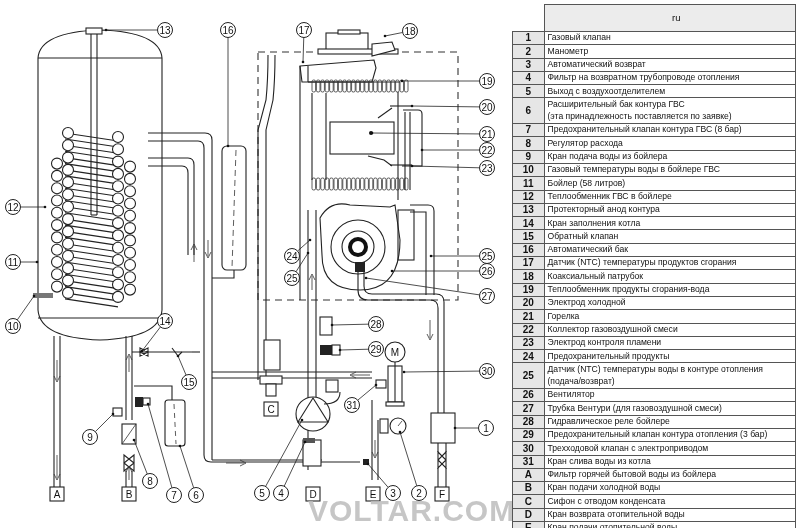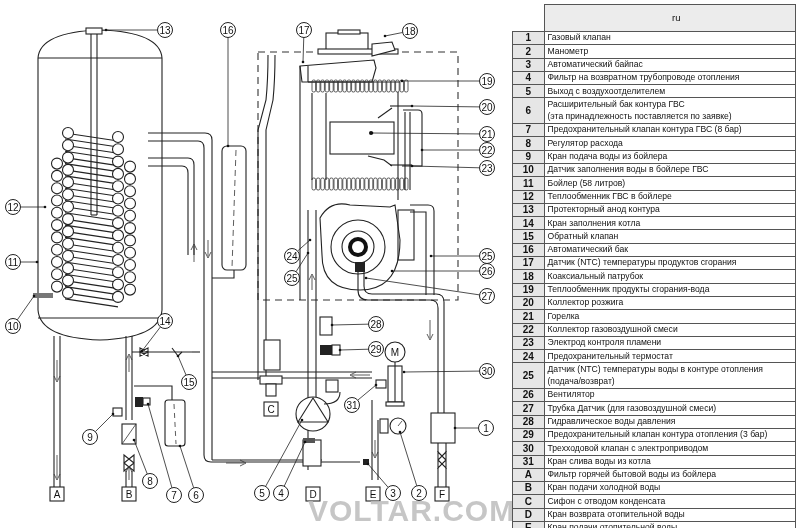--- a/index.html
+++ b/index.html
@@ -570,21 +570,21 @@
       </tr>
       <tr>
         <td class="key">2</td>
         <td class="desc">
           <div>Манометр</div>
         </td>
       </tr>
       <tr>
         <td class="key">3</td>
         <td class="desc">
-          <div>Автоматический байпас</div>
+          <div>Автоматический возврат</div>
         </td>
       </tr>
       <tr>
         <td class="key">4</td>
         <td class="desc">
           <div>Фильтр на возвратном трубопроводе отопления</div>
         </td>
       </tr>
       <tr>
         <td class="key">5</td>
@@ -613,21 +613,21 @@
       </tr>
       <tr>
         <td class="key">9</td>
         <td class="desc">
           <div>Кран подача воды из бойлера</div>
         </td>
       </tr>
       <tr>
         <td class="key">10</td>
         <td class="desc">
-          <div>Датчик заполнения воды в бойлере ГВС</div>
+          <div>Газовый температуры воды в бойлере ГВС</div>
         </td>
       </tr>
       <tr>
         <td class="key">11</td>
         <td class="desc">
           <div>Бойлер (58 литров)</div>
         </td>
       </tr>
       <tr>
         <td class="key">12</td>
@@ -673,21 +673,21 @@
       </tr>
       <tr>
         <td class="key">19</td>
         <td class="desc">
           <div>Теплообменник продукты сгорания-вода</div>
         </td>
       </tr>
       <tr>
         <td class="key">20</td>
         <td class="desc">
-          <div>Коллектор розжига</div>
+          <div>Электрод холодной</div>
         </td>
       </tr>
       <tr>
         <td class="key">21</td>
         <td class="desc">
           <div>Горелка</div>
         </td>
       </tr>
       <tr>
         <td class="key">22</td>
@@ -697,46 +697,46 @@
       </tr>
       <tr>
         <td class="key">23</td>
         <td class="desc">
           <div>Электрод контроля пламени</div>
         </td>
       </tr>
       <tr>
         <td class="key">24</td>
         <td class="desc">
-          <div>Предохранительный термостат</div>
+          <div>Предохранительный продукты</div>
         </td>
       </tr>
       <tr class="tall">
         <td class="key">25</td>
         <td class="desc">
           <div>Датчик (NTC) температуры воды в контуре отопления</div>
           <div>(подача/возврат)</div>
         </td>
       </tr>
       <tr>
         <td class="key">26</td>
         <td class="desc">
           <div>Вентилятор</div>
         </td>
       </tr>
       <tr>
         <td class="key">27</td>
         <td class="desc">
-          <div>Трубка Датчик (для газовоздушной смеси)</div>
+          <div>Трубка Вентури (для газовоздушной смеси)</div>
         </td>
       </tr>
       <tr>
         <td class="key">28</td>
         <td class="desc">
-          <div>Гидравлическое воды давления</div>
+          <div>Гидравлическое реле бойлере</div>
         </td>
       </tr>
       <tr>
         <td class="key">29</td>
         <td class="desc">
           <div>Предохранительный клапан контура отопления (3 бар)</div>
         </td>
       </tr>
       <tr>
         <td class="key">30</td>

